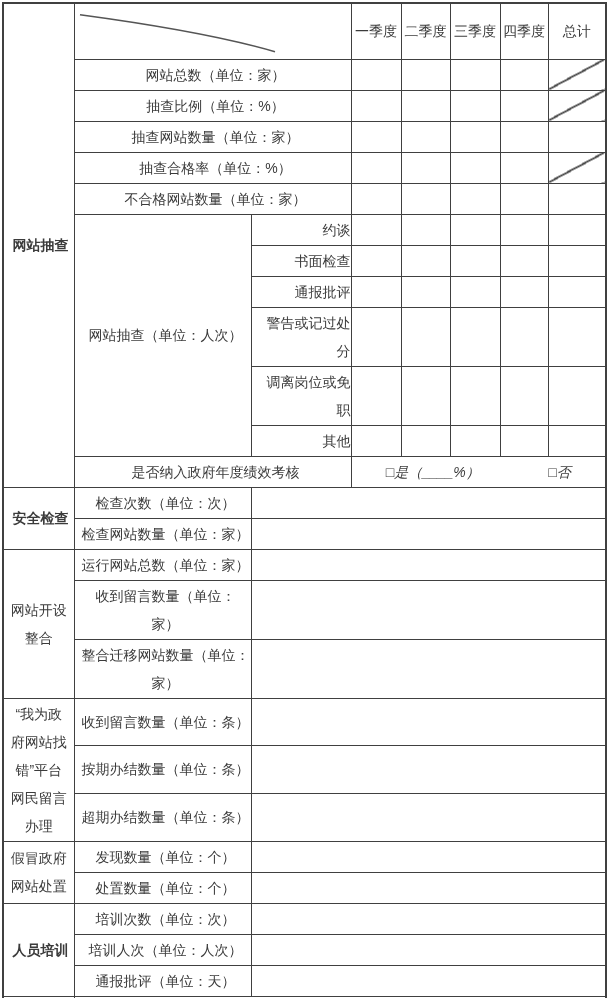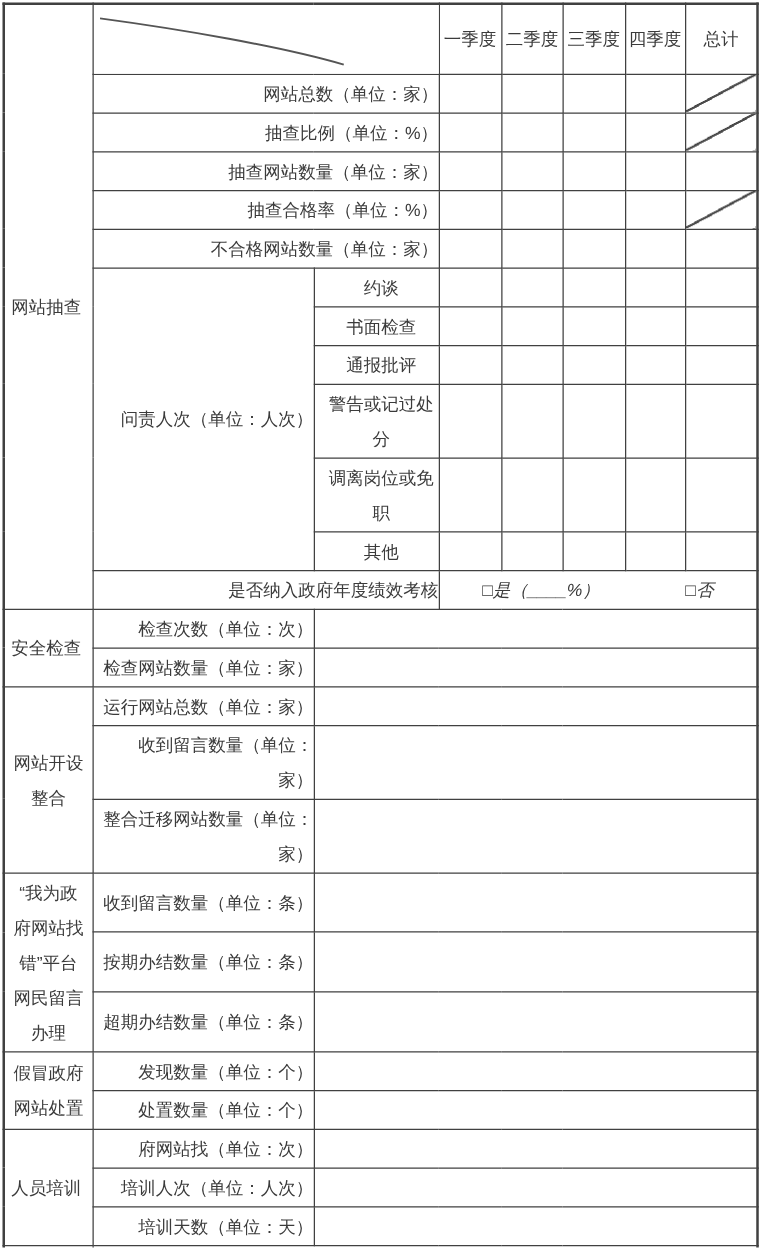--- a/index.html
+++ b/index.html
@@ -25,31 +25,31 @@
     overflow:hidden;
     background:#ffffff;
   }
   
   td.cat{
     text-align:center;
     padding:1px 5px;
     white-space:pre-line;
     line-height:28px;
   }
-  td.cat.center{text-align:left;}
+  td.cat.center{text-align:right;font-weight:bold;}
   
   td.lbl, td.lbl1{
-    text-align:right;
+    text-align:center;
     padding:1px 0 1px 6px;
     white-space:pre-line;
     line-height:28px;
   }
   
   td.sub{
-    text-align:center;
+    text-align:right;
     padding:1px 0 1px 8px;
     white-space:pre-line;
     line-height:28px;
   }
   
   td.hq{
     text-align:center;
     padding:1px 2px;
     line-height:26px;
     margin-top:24px;
@@ -140,21 +140,21 @@
   <tr class="h29">
     <td class="lbl" colspan="2">不合格网站数量（单位：家）</td>
     <td></td>
     <td></td>
     <td></td>
     <td></td>
     <td></td>
   </tr>
 
   <tr class="h29">
-    <td class="lbl1" rowspan="6">问责人次（单位：人次）</td>
+    <td class="lbl1" rowspan="6">网站抽查（单位：人次）</td>
     <td class="sub">约谈</td>
     <td></td>
     <td></td>
     <td></td>
     <td></td>
     <td></td>
   </tr>
   <tr class="h29">
     <td class="sub">书面检查</td>
     <td></td>
@@ -259,29 +259,29 @@
     <td class="lbl1">发现数量（单位：个）</td>
     <td colspan="6"></td>
   </tr>
   <tr class="h29">
     <td class="lbl1">处置数量（单位：个）</td>
     <td colspan="6"></td>
   </tr>
 
   <tr class="h29">
     <td class="cat center" rowspan="3">人员培训</td>
-    <td class="lbl1">府网站找（单位：次）</td>
+    <td class="lbl1">培训次数（单位：次）</td>
     <td colspan="6"></td>
   </tr>
   <tr class="h29">
     <td class="lbl1">培训人次（单位：人次）</td>
     <td colspan="6"></td>
   </tr>
   <tr class="h29">
-    <td class="lbl1">培训天数（单位：天）</td>
+    <td class="lbl1">通报批评（单位：天）</td>
     <td colspan="6"></td>
   </tr>
 
   <tr class="h43">
     <td class="cat">其　　他</td>
     <td colspan="7"></td>
   </tr>
 </tbody>
   </table>
 

